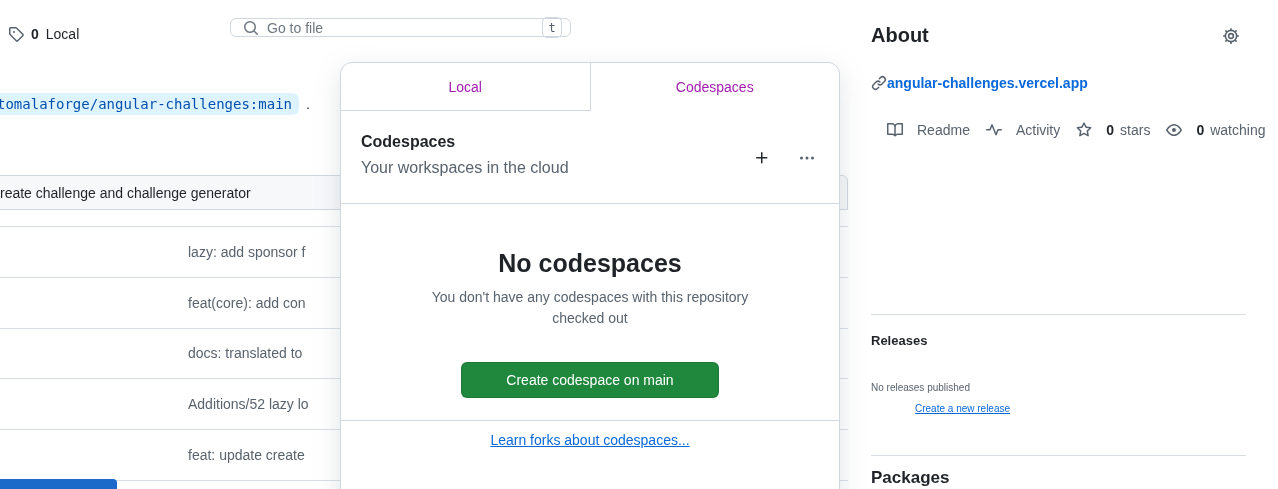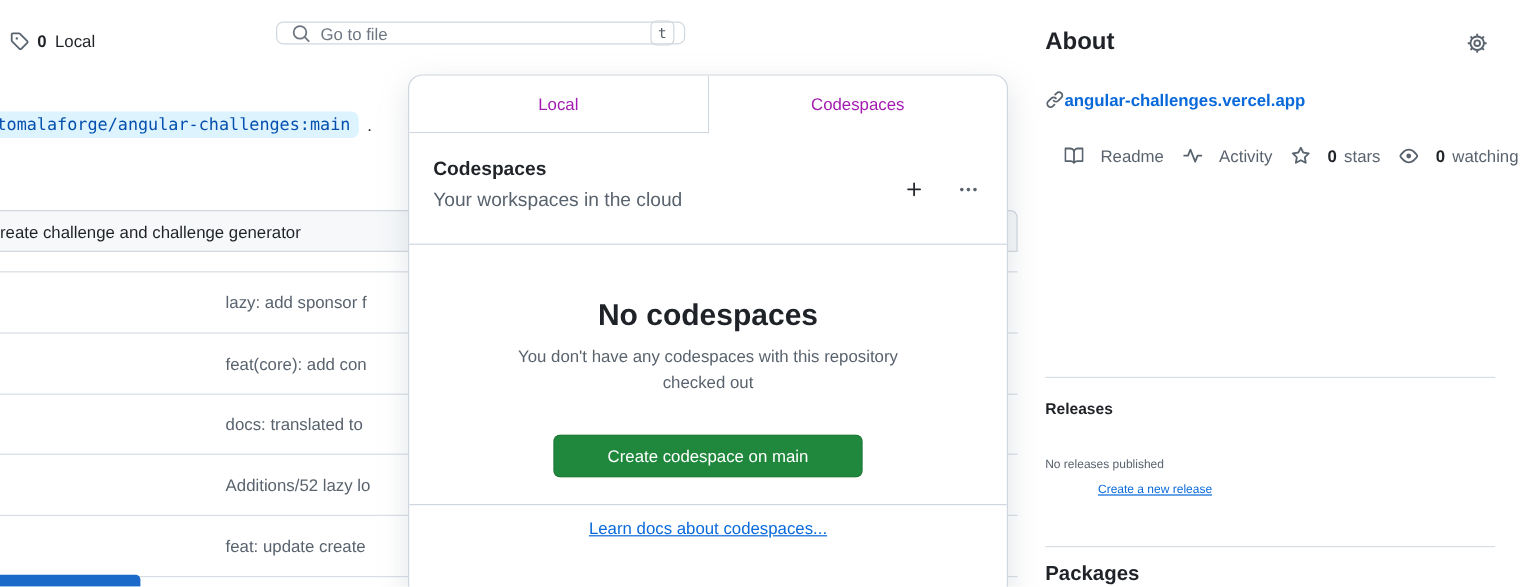--- a/index.html
+++ b/index.html
@@ -164,21 +164,21 @@
               </svg>
           </span>
         </button>
       </div>
     </div>
 
     <div class="blank-title">No codespaces</div>
     <div class="blank-desc">You don't have any codespaces with this repository checked out</div>
     <button class="create-btn">Create codespace on main</button>
     <div class="popover-footer-line"></div>
-    <a class="learn-link">Learn docs about codespaces...</a>
+    <a class="learn-link">Learn forks about codespaces...</a>
   </div>
 
   <aside class="sidebar">
     <h2 class="about-title">About</h2>
     <button class="gear-btn">
       <span class="icon">
         <svg width="18" height="18" viewBox="0 0 16 16" fill="none" stroke="currentColor" stroke-width="1.4">
             <circle cx="8" cy="8" r="2.1"></circle>
             <circle cx="8" cy="8" r="5"></circle>
             <path d="M8 1v2.2M8 12.8V15M1 8h2.2M12.8 8H15M3.05 3.05l1.56 1.56M11.39 11.39l1.56 1.56M12.95 3.05l-1.56 1.56M4.61 11.39l-1.56 1.56"></path>

